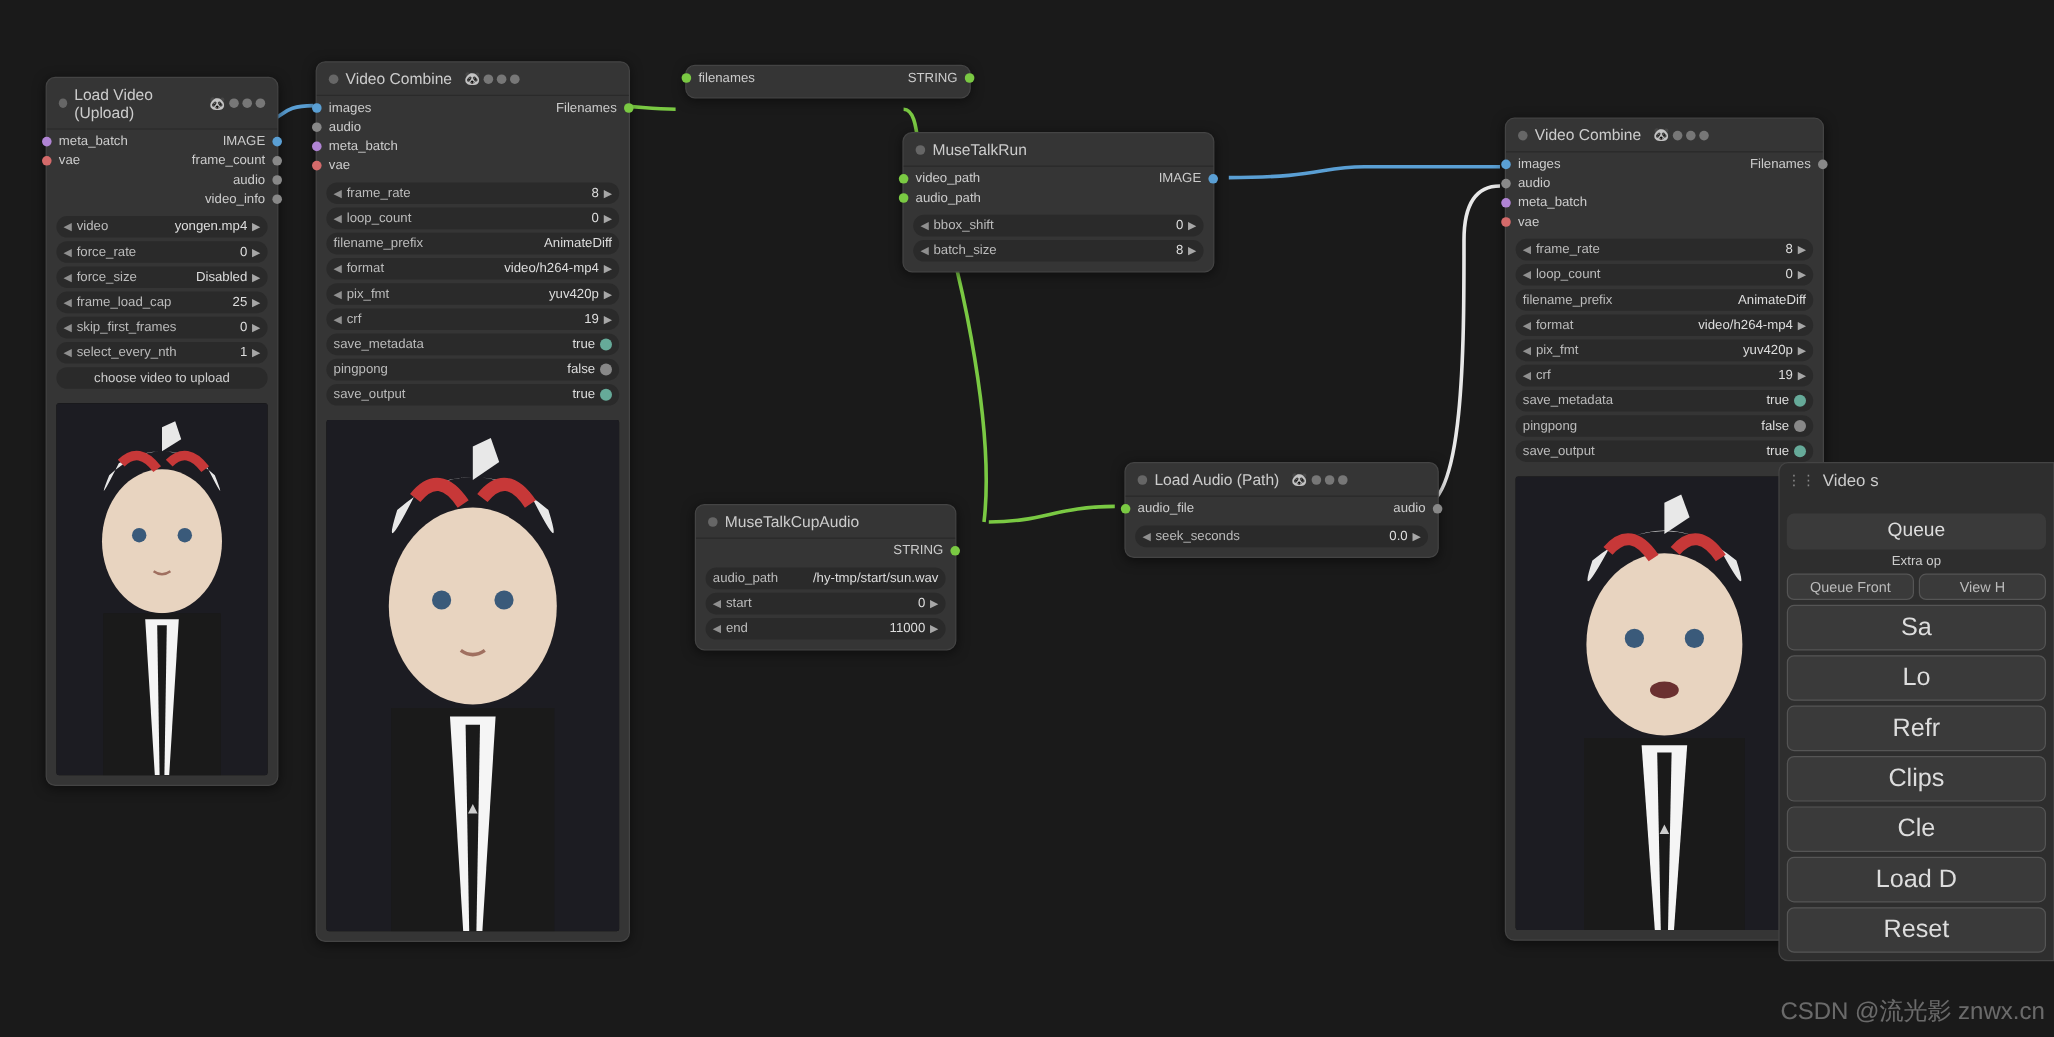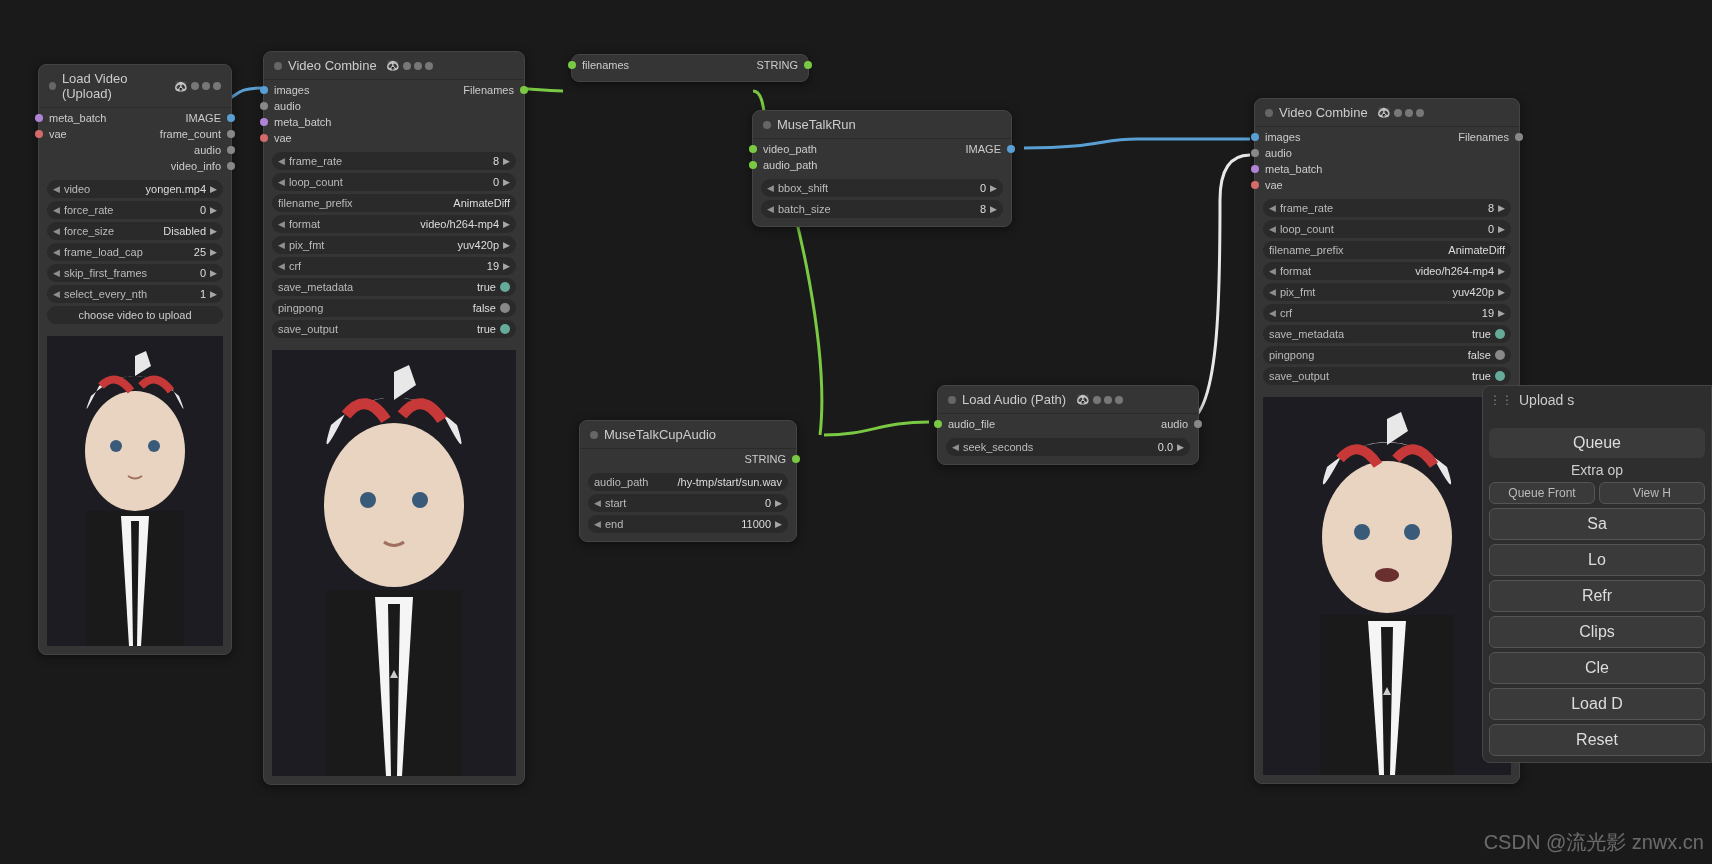--- a/index.html
+++ b/index.html
@@ -110,24 +110,24 @@
 .side-panel .toplabel { color: #ccc; font-size: 14px; }
 .side-panel .queue-btn {
   background: #3a3a3a; border-radius: 6px; padding: 6px 10px; color: #ddd;
   font-size: 16px; text-align: center; margin-top: 16px;
 }
 .side-panel .small-row { display: flex; gap: 4px; }
 .side-panel .small-btn {
   flex: 1; background: #3a3a3a; border-radius: 6px; padding: 3px 6px;
   font-size: 12px; color: #bbb; text-align: center; border: 1px solid #555;
 }
-.side-panel .opt-label { color: #ccc; font-size: 14px; text-align: center; }
+.side-panel .opt-label { color: #ccc; font-size: 11px; text-align: center; }
 .side-panel .big-btn {
   background: #3a3a3a; border-radius: 6px; padding: 6px; color: #ddd;
-  font-size: 16px; text-align: center; border: 1px solid #555;
+  font-size: 21px; text-align: center; border: 1px solid #555;
 }
 
 .watermark {
   position: absolute; right: 8px; bottom: 8px; color: #fff; opacity: .35;
   font-size: 20px;
 }
 </style>
 </head>
 <body>
 
@@ -654,21 +654,21 @@
       <path d="M 106 224 L 144 224 L 133 378 L 117 378 Z" fill="#f5f5f5"></path>
       <path d="M 119 230 L 131 230 L 128 378 L 122 378 Z" fill="#1a1a1a"></path>
       <polygon points="125,290 129,298 121,298" fill="#ccc"></polygon>
     </svg>
   </div>
 </div>
 
 <div class="side-panel">
   <div class="toprow">
     <span class="grip">⋮⋮</span>
-    <span class="toplabel">Upload s</span>
+    <span class="toplabel">Video s</span>
   </div>
   <div class="queue-btn"><span>Queue</span></div>
   <div class="opt-label">Extra op</div>
   <div class="small-row">
     <div class="small-btn"><span>Queue Front</span></div>
     <div class="small-btn"><span>View H</span></div>
   </div>
   <div class="big-btn"><span>Sa</span></div>
   <div class="big-btn"><span>Lo</span></div>
   <div class="big-btn"><span>Refr</span></div>

